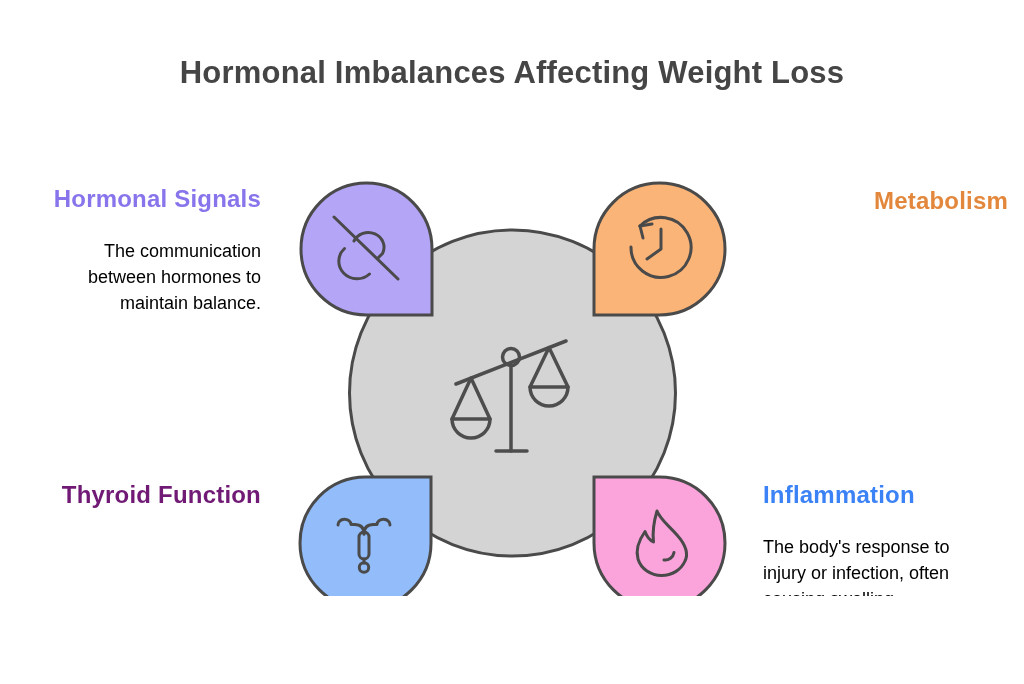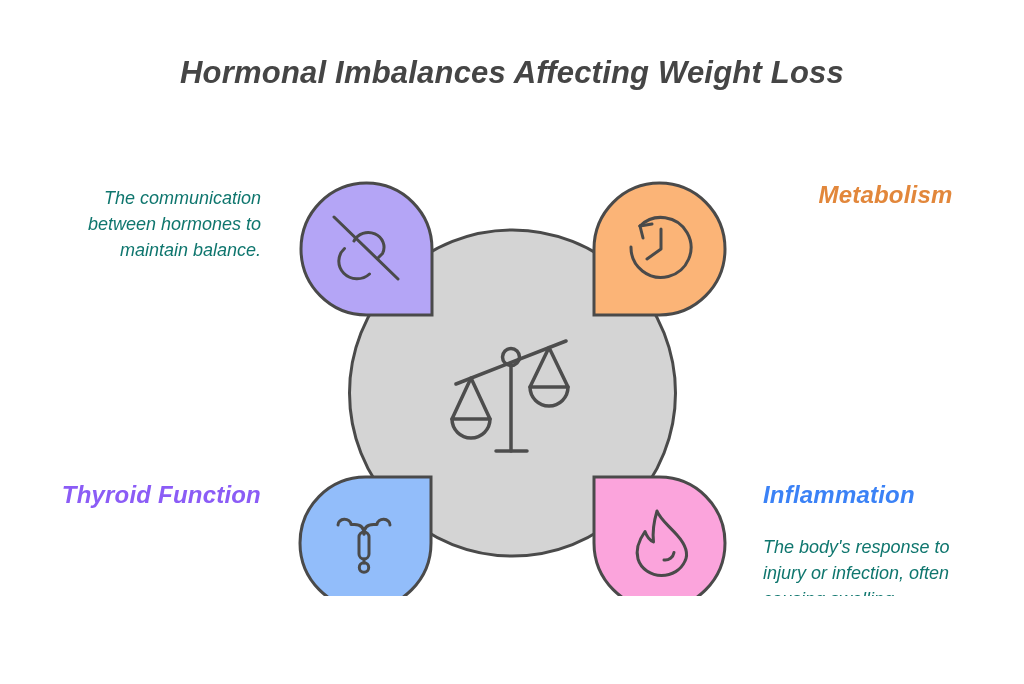--- a/index.html
+++ b/index.html
@@ -1,36 +1,36 @@
 <!DOCTYPE html>
 <html><head>
 <meta charset="utf-8">
 <style>
   * { margin:0; padding:0; box-sizing:border-box; }
   html,body { background:#ffffff; }
   .canvas {
     position:relative; width:1024px; height:596px; background:#ffffff;
-    font-family:"Liberation Sans", sans-serif; overflow:hidden;font-style:italic;
+    font-family:"Liberation Sans", sans-serif; overflow:hidden;
   }
   .title {
     position:absolute; top:55px; left:0; width:100%;
     text-align:center; font-size:31px; font-weight:700; color:#454545;
     letter-spacing:0.2px;
   }
   svg.diagram { position:absolute; left:0; top:0; }
   .info { position:absolute; width:245px; }
   .info h2 { font-size:24px; font-weight:700; margin-bottom:25px; letter-spacing:0.2px; }
-  .info p  { font-size:18px; line-height:26px; color:#0f766e; white-space:pre-line; }
+  .info p  { font-size:18px; line-height:26px; color:#000000; white-space:pre-line; }
   .tl { left:16px;  top:185px; text-align:right; }
-  .tr { left:763px; top:181px; text-align:center; }
+  .tr { left:763px; top:187px; text-align:right; }
   .bl { left:16px;  top:481px; text-align:right; }
   .br { left:763px; top:481px; text-align:left; }
   .h-purple { color:#8875ec; }
   .h-orange { color:#e2873b; }
-  .h-blue   { color:#8b5cf6; }
+  .h-blue   { color:#701a75; }
   .h-pink   { color:#3b82f6; }
   .shape  { stroke:#4a4a4a; stroke-width:3; }
   .lineart{ fill:none; stroke:#4a4a4a; stroke-width:3; stroke-linecap:round; stroke-linejoin:round; }
   .scaleart{ fill:none; stroke:#4d4d4d; stroke-width:3.5; stroke-linecap:round; stroke-linejoin:round; }
 </style>
 </head>
 <body>
 
 <div class="canvas">
 
@@ -82,20 +82,21 @@
       <circle class="lineart" cx="30" cy="54.5" r="4.7"></circle>
     </g>
 
     <g transform="translate(631,508)">
       <path class="lineart" d="M26 3 C29 11 38 18 46 27 C54 36 58 45 54 53 C50 62 41 67.5 30.5 67.5 C20 67.5 10 61 7 51 C4.5 42 8 32 14 23.5 C16 29 18 32 22.5 34 C21.5 25 23 13 26 3 Z"></path>
       <path class="lineart" d="M33 52 A9 9 0 0 0 43 44.5"></path>
     </g>
   </svg>
 
   <div class="info tl">
+    <h2 class="h-purple">Hormonal Signals</h2>
     <p>The communication
 between hormones to
 maintain balance.</p>
   </div>
 
   <div class="info tr">
     <h2 class="h-orange">Metabolism</h2>
   </div>
 
   <div class="info bl">

